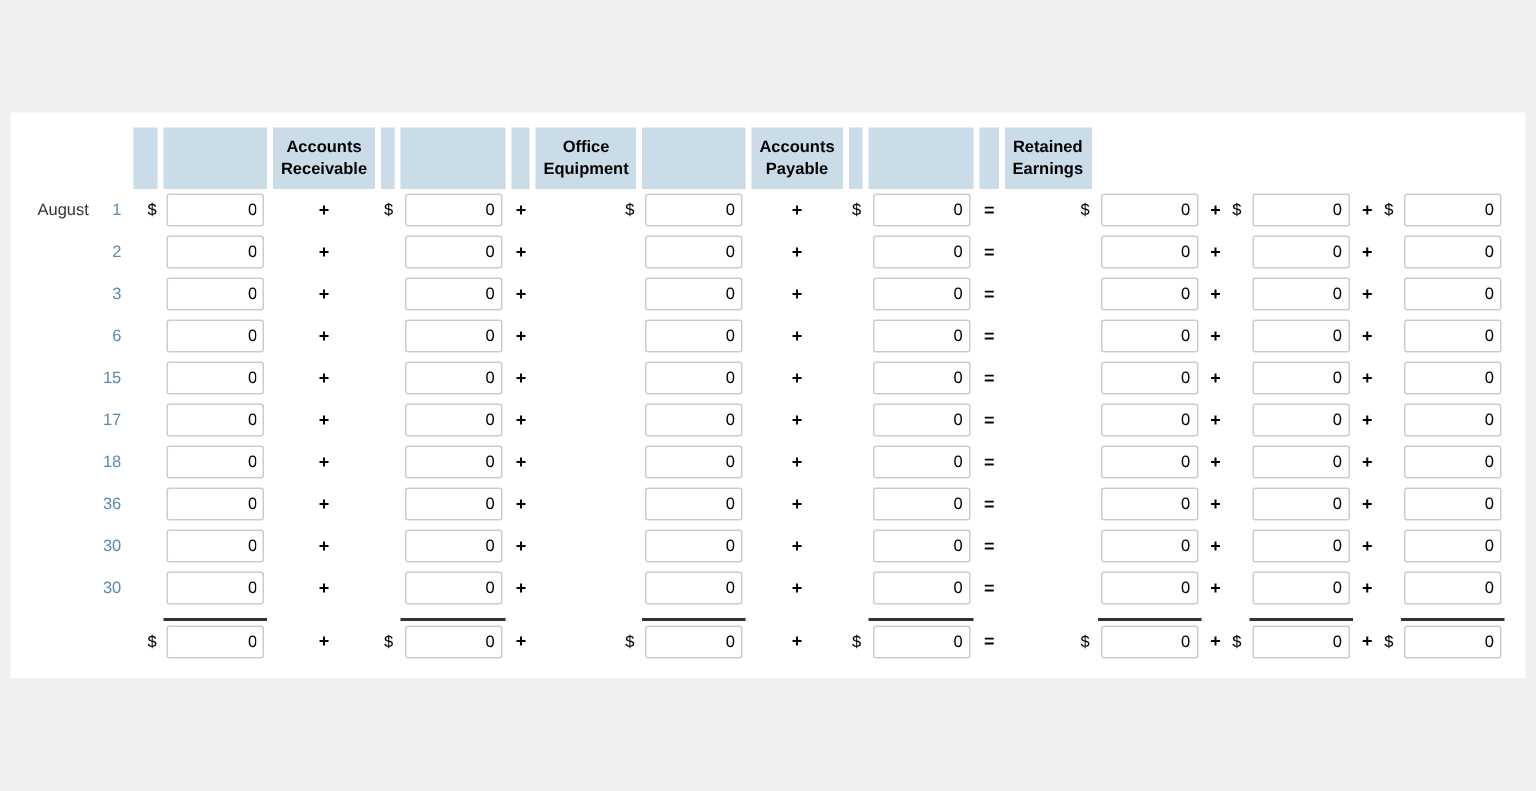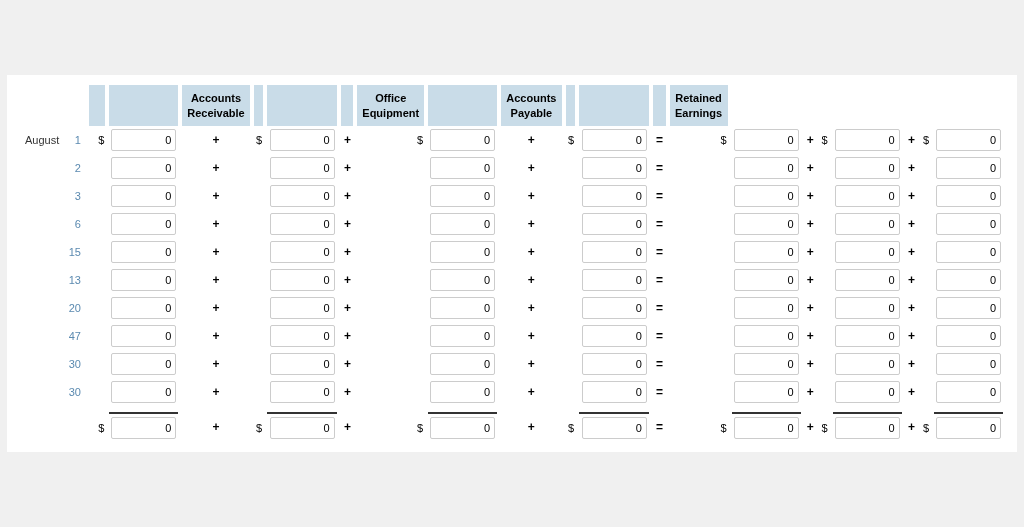--- a/index.html
+++ b/index.html
@@ -227,69 +227,69 @@
           <td><input type="text" value="0" style=""></td>
           <td class="operator-cell">+</td>
           <td style="width: 12px;"></td>
           <td><input type="text" value="0" style=""></td>
           <td class="operator-cell">+</td>
           <td style="width: 12px;"></td>
           <td><input type="text" value="0" style=""></td>
         </tr>
         <tr>
           <td class="month-label"></td>
-          <td class="row-label">13</td>
-          <td style="width: 12px;"></td>
-          <td><input type="text" value="0" style=""></td>
-          <td class="operator-cell">+</td>
-          <td style="width: 12px;"></td>
-          <td><input type="text" value="0" style=""></td>
-          <td class="operator-cell">+</td>
-          <td style="width: 12px;"></td>
-          <td><input type="text" value="0" style=""></td>
-          <td class="operator-cell">+</td>
-          <td style="width: 12px;"></td>
-          <td><input type="text" value="0" style=""></td>
-          <td class="operator-cell">=</td>
-          <td style="width: 12px;"></td>
-          <td><input type="text" value="0" style=""></td>
-          <td class="operator-cell">+</td>
-          <td style="width: 12px;"></td>
-          <td><input type="text" value="0" style=""></td>
-          <td class="operator-cell">+</td>
-          <td style="width: 12px;"></td>
-          <td><input type="text" value="0" style=""></td>
-        </tr>
-        <tr>
-          <td class="month-label"></td>
-          <td class="row-label">20</td>
-          <td style="width: 12px;"></td>
-          <td><input type="text" value="0" style=""></td>
-          <td class="operator-cell">+</td>
-          <td style="width: 12px;"></td>
-          <td><input type="text" value="0" style=""></td>
-          <td class="operator-cell">+</td>
-          <td style="width: 12px;"></td>
-          <td><input type="text" value="0" style=""></td>
-          <td class="operator-cell">+</td>
-          <td style="width: 12px;"></td>
-          <td><input type="text" value="0" style=""></td>
-          <td class="operator-cell">=</td>
-          <td style="width: 12px;"></td>
-          <td><input type="text" value="0" style=""></td>
-          <td class="operator-cell">+</td>
-          <td style="width: 12px;"></td>
-          <td><input type="text" value="0" style=""></td>
-          <td class="operator-cell">+</td>
-          <td style="width: 12px;"></td>
-          <td><input type="text" value="0" style=""></td>
-        </tr>
-        <tr>
-          <td class="month-label"></td>
-          <td class="row-label">47</td>
+          <td class="row-label">17</td>
+          <td style="width: 12px;"></td>
+          <td><input type="text" value="0" style=""></td>
+          <td class="operator-cell">+</td>
+          <td style="width: 12px;"></td>
+          <td><input type="text" value="0" style=""></td>
+          <td class="operator-cell">+</td>
+          <td style="width: 12px;"></td>
+          <td><input type="text" value="0" style=""></td>
+          <td class="operator-cell">+</td>
+          <td style="width: 12px;"></td>
+          <td><input type="text" value="0" style=""></td>
+          <td class="operator-cell">=</td>
+          <td style="width: 12px;"></td>
+          <td><input type="text" value="0" style=""></td>
+          <td class="operator-cell">+</td>
+          <td style="width: 12px;"></td>
+          <td><input type="text" value="0" style=""></td>
+          <td class="operator-cell">+</td>
+          <td style="width: 12px;"></td>
+          <td><input type="text" value="0" style=""></td>
+        </tr>
+        <tr>
+          <td class="month-label"></td>
+          <td class="row-label">18</td>
+          <td style="width: 12px;"></td>
+          <td><input type="text" value="0" style=""></td>
+          <td class="operator-cell">+</td>
+          <td style="width: 12px;"></td>
+          <td><input type="text" value="0" style=""></td>
+          <td class="operator-cell">+</td>
+          <td style="width: 12px;"></td>
+          <td><input type="text" value="0" style=""></td>
+          <td class="operator-cell">+</td>
+          <td style="width: 12px;"></td>
+          <td><input type="text" value="0" style=""></td>
+          <td class="operator-cell">=</td>
+          <td style="width: 12px;"></td>
+          <td><input type="text" value="0" style=""></td>
+          <td class="operator-cell">+</td>
+          <td style="width: 12px;"></td>
+          <td><input type="text" value="0" style=""></td>
+          <td class="operator-cell">+</td>
+          <td style="width: 12px;"></td>
+          <td><input type="text" value="0" style=""></td>
+        </tr>
+        <tr>
+          <td class="month-label"></td>
+          <td class="row-label">36</td>
           <td style="width: 12px;"></td>
           <td><input type="text" value="0" style=""></td>
           <td class="operator-cell">+</td>
           <td style="width: 12px;"></td>
           <td><input type="text" value="0" style=""></td>
           <td class="operator-cell">+</td>
           <td style="width: 12px;"></td>
           <td><input type="text" value="0" style=""></td>
           <td class="operator-cell">+</td>
           <td style="width: 12px;"></td>

